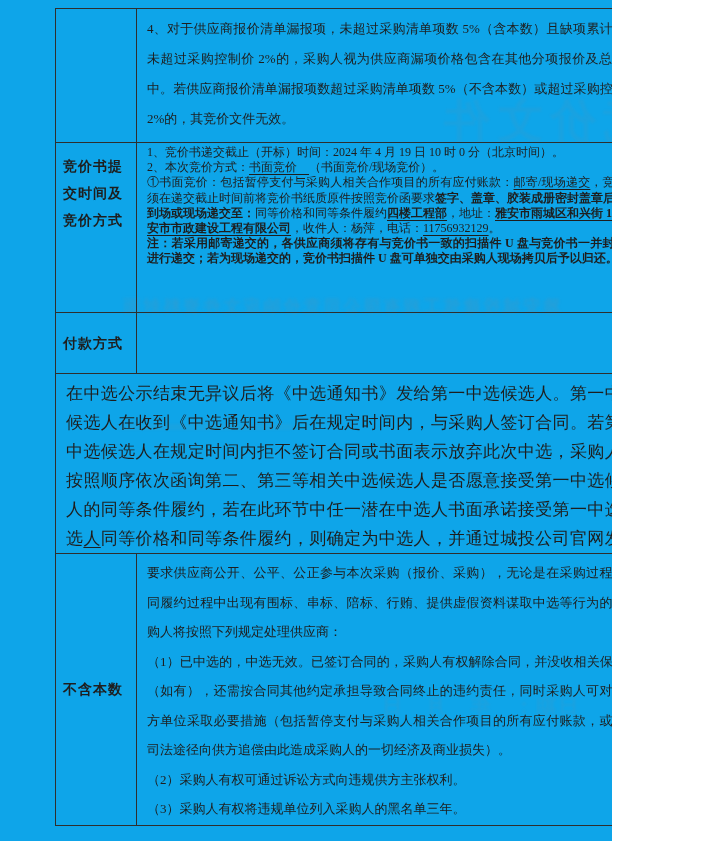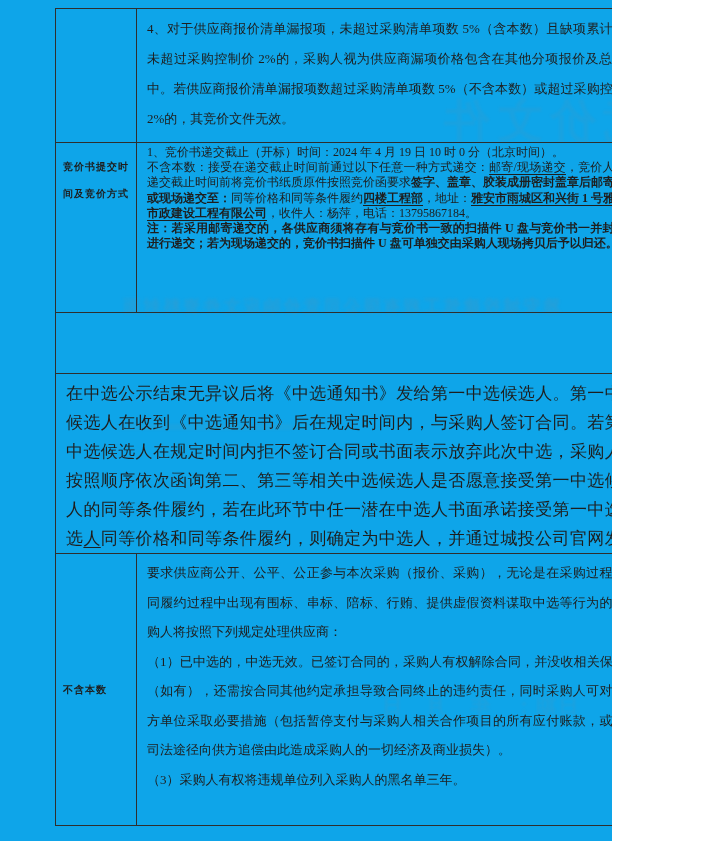--- a/index.html
+++ b/index.html
@@ -20,21 +20,21 @@
   .smudge{position:absolute;left:118px;top:424px;width:175px;height:6px;
     background:rgba(140,140,140,.08);border-radius:3px;filter:blur(1px);pointer-events:none;}
   
   .tbl{position:absolute;left:55px;top:8px;width:593px;height:818px;
     box-sizing:border-box;border:1.5px solid #2e2e2e;display:flex;flex-direction:column;}
   .row{display:flex;box-sizing:border-box;border-bottom:1px solid #2e2e2e;overflow:hidden;}
   .row:last-child{border-bottom:none;}
   .r1{height:134px;} .r2{height:170px;} .r3{height:61px;} .r4{height:180px;} .r5{flex:1;}
   .lbl{width:81px;box-sizing:border-box;border-right:1px solid #2e2e2e;flex-shrink:0;
     font-family:Liberation Sans, sans-serif;font-weight:bold;
-    font-size:10px;letter-spacing:1px;line-height:27px;}
+    font-size:14px;letter-spacing:1px;line-height:27px;}
   .lbl-top{padding:10px 0 0 7px;}
   .lbl-mid{display:flex;align-items:center;padding-left:7px;}
   .cnt{flex:1;box-sizing:border-box;text-align:justify;overflow:hidden;}
   .cnt p{margin:0;}
   .c1{padding:5px 8px 0 10px;font-size:13px;line-height:30px;}
   .c2{padding:2px 8px 0 10px;font-size:12px;line-height:15.2px;}
   .c3{padding:2px 8px 0 10px;font-size:13.5px;line-height:19.5px;}
   .c4{padding:5px 8px 0 10px;font-size:17px;line-height:29px;}
   .c5{padding:4px 8px 0 10px;font-size:13px;line-height:29.5px;}
   .b{font-weight:bold;}
@@ -56,37 +56,40 @@
       <div class="lbl lbl-top"></div>
       <div class="cnt c1">
         <p><span>4、对于供应商报价清单漏报项，未超过采购清单项数 5%（含本数）且缺项累计金额未超过采购控制价 2%的，采购人视为供应商漏项价格包含在其他分项报价及总报价中。若供应商报价清单漏报项数超过采购清单项数 5%（不含本数）或超过采购控制价 2%的，其竞价文件无效。</span></p>
       </div>
     </div>
 
     <div class="row r2">
       <div class="lbl lbl-top">竞价书提交时间及竞价方式</div>
       <div class="cnt c2">
         <p><span>1、竞价书递交截止（开标）时间：2024 年 4 月 19 日 10 时 0 分（北京时间）。</span></p>
-        <p><span>不含本数：接受在递交截止时间前通过以下任意一种方式递交：</span><span class="u">邮寄/现场递交</span><span>，竞价人须在递交截止时间前将竞价书纸质原件按照竞价函要求</span><span class="b">签字、盖章、胶装成册密封盖章后邮寄到场或现场递交至：</span><span>同等价格和同等条件履约</span><span class="b u">四楼工程部</span><span>，地址：</span><span class="b u">雅安市雨城区和兴街 1 号雅安市市政建设工程有限公司</span><span>，收件人：杨萍，电话：</span><span class="u">13795867184</span><span>。</span></p>
+        <p><span>2、本次竞价方式：</span><span class="u">书面竞价　</span><span>（书面竞价/现场竞价）。</span></p>
+        <p><span>①书面竞价：包括暂停支付与采购人相关合作项目的所有应付账款：</span><span class="u">邮寄/现场递交</span><span>，竞价人须在递交截止时间前将竞价书纸质原件按照竞价函要求</span><span class="b">签字、盖章、胶装成册密封盖章后邮寄到场或现场递交至：</span><span>同等价格和同等条件履约</span><span class="b u">四楼工程部</span><span>，地址：</span><span class="b u">雅安市雨城区和兴街 1 号雅安市市政建设工程有限公司</span><span>，收件人：杨萍，电话：</span><span class="u">11756932129</span><span>。</span></p>
         <p><span class="b">注：若采用邮寄递交的，各供应商须将存有与竞价书一致的扫描件 U 盘与竞价书一并封装后进行递交；若为现场递交的，竞价书扫描件 U 盘可单独交由采购人现场拷贝后予以归还。</span></p>
       </div>
     </div>
 
     <div class="row r3">
+      <div class="lbl lbl-mid">付款方式</div>
     </div>
 
     <div class="row r4">
       <div class="cnt c4">
         <p><span>在中选公示结束无异议后将《中选通知书》发给第一中选候选人。第一中选候选人在收到《中选通知书》后在规定时间内，与采购人签订合同。若第一中选候选人在规定时间内拒不签订合同或书面表示放弃此次中选，采购人将按照顺序依次函询第二、第三等相关中选候选人是否愿意接受第一中选候选人的同等条件履约，若在此环节中任一潜在中选人书面承诺接受第一中选候选</span><span class="u">人</span><span>同等价格和同等条件履约，则确定为中选人，并通过城投公司官网发布公示。</span></p>
       </div>
     </div>
 
     <div class="row r5">
       <div class="lbl lbl-mid">不含本数</div>
       <div class="cnt c5">
         <p><span>要求供应商公开、公平、公正参与本次采购（报价、采购），无论是在采购过程或合同履约过程中出现有围标、串标、陪标、行贿、提供虚假资料谋取中选等行为的，采购人将按照下列规定处理供应商：</span></p>
         <p><span>（1）已中选的，中选无效。已签订合同的，采购人有权解除合同，并没收相关保证金（如有），还需按合同其他约定承担导致合同终止的违约责任，同时采购人可对违规方单位采取必要措施（包括暂停支付与采购人相关合作项目的所有应付账款，或通过司法途径向供方追偿由此造成采购人的一切经济及商业损失）。</span></p>
+        <p><span>（2）采购人有权可通过诉讼方式向违规供方主张权利。</span></p>
         <p><span>（3）采购人有权将违规单位列入采购人的黑名单三年。</span></p>
       </div>
     </div>
 
   </div>
 </div>
 
 </body></html>

